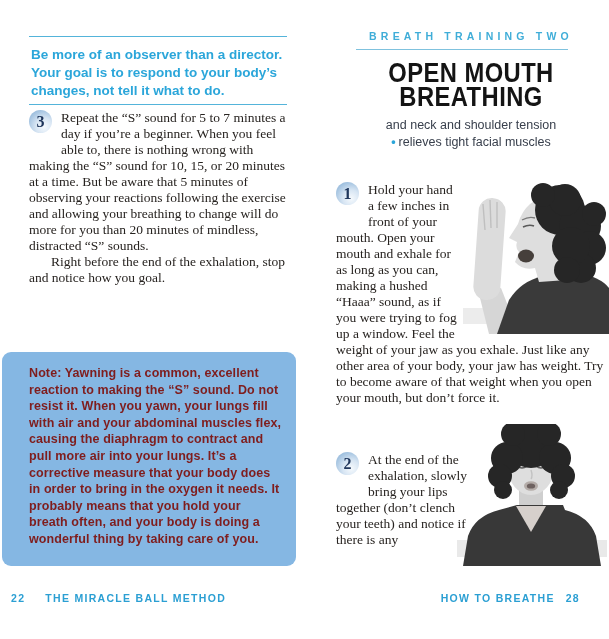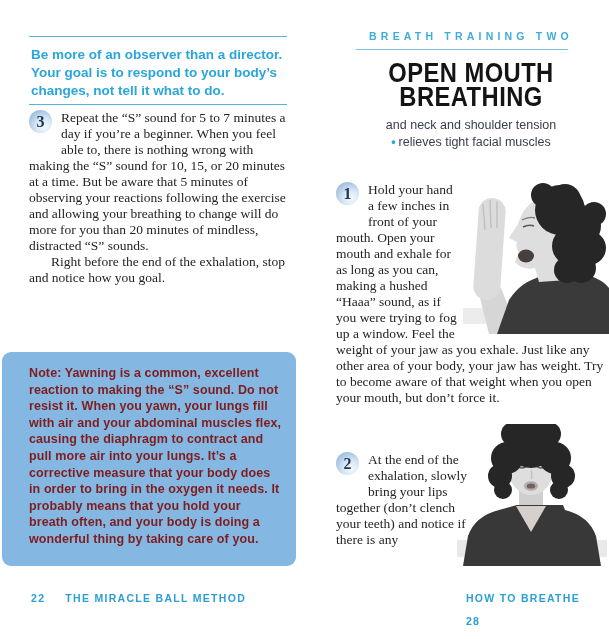--- a/index.html
+++ b/index.html
@@ -32,22 +32,22 @@
     position:absolute; left:2px; top:352px; width:294px; height:214px;
     background:#85b7e3; border-radius:9px;
     padding:13px 14px 0 27px;
     font-weight:700; font-size:12.5px; line-height:16.6px; letter-spacing:0.1px;
     color:#7f1d1d;
   }
   .footer {
     position:absolute; top:592px; display:flex; gap:11px; align-items:baseline;
     font-weight:700; font-size:10.5px; letter-spacing:1.3px; color:#2b9fd3;
   }
-  .footer-left { left:31px;gap:20px; }
-  .footer-right { right:29px;flex-direction:column; }
+  .footer-left { left:11px;gap:20px; }
+  .footer-right { right:29px; }
   
   .right-page { position:absolute; left:333px; top:0; width:276px; height:455px; }
   .kicker {
     position:absolute; top:30px; left:0; width:100%; text-align:center;
     font-weight:700; font-size:10.5px; letter-spacing:4.2px; color:#3fadd8;
   }
   .kicker-rule { position:absolute; top:49px; left:23px; width:212px; height:1px; background:#7fc2de; }
   .title {
     position:absolute; top:61px; left:0; width:100%; text-align:center;
     font-weight:700; font-size:27px; line-height:24px; letter-spacing:0.5px;

